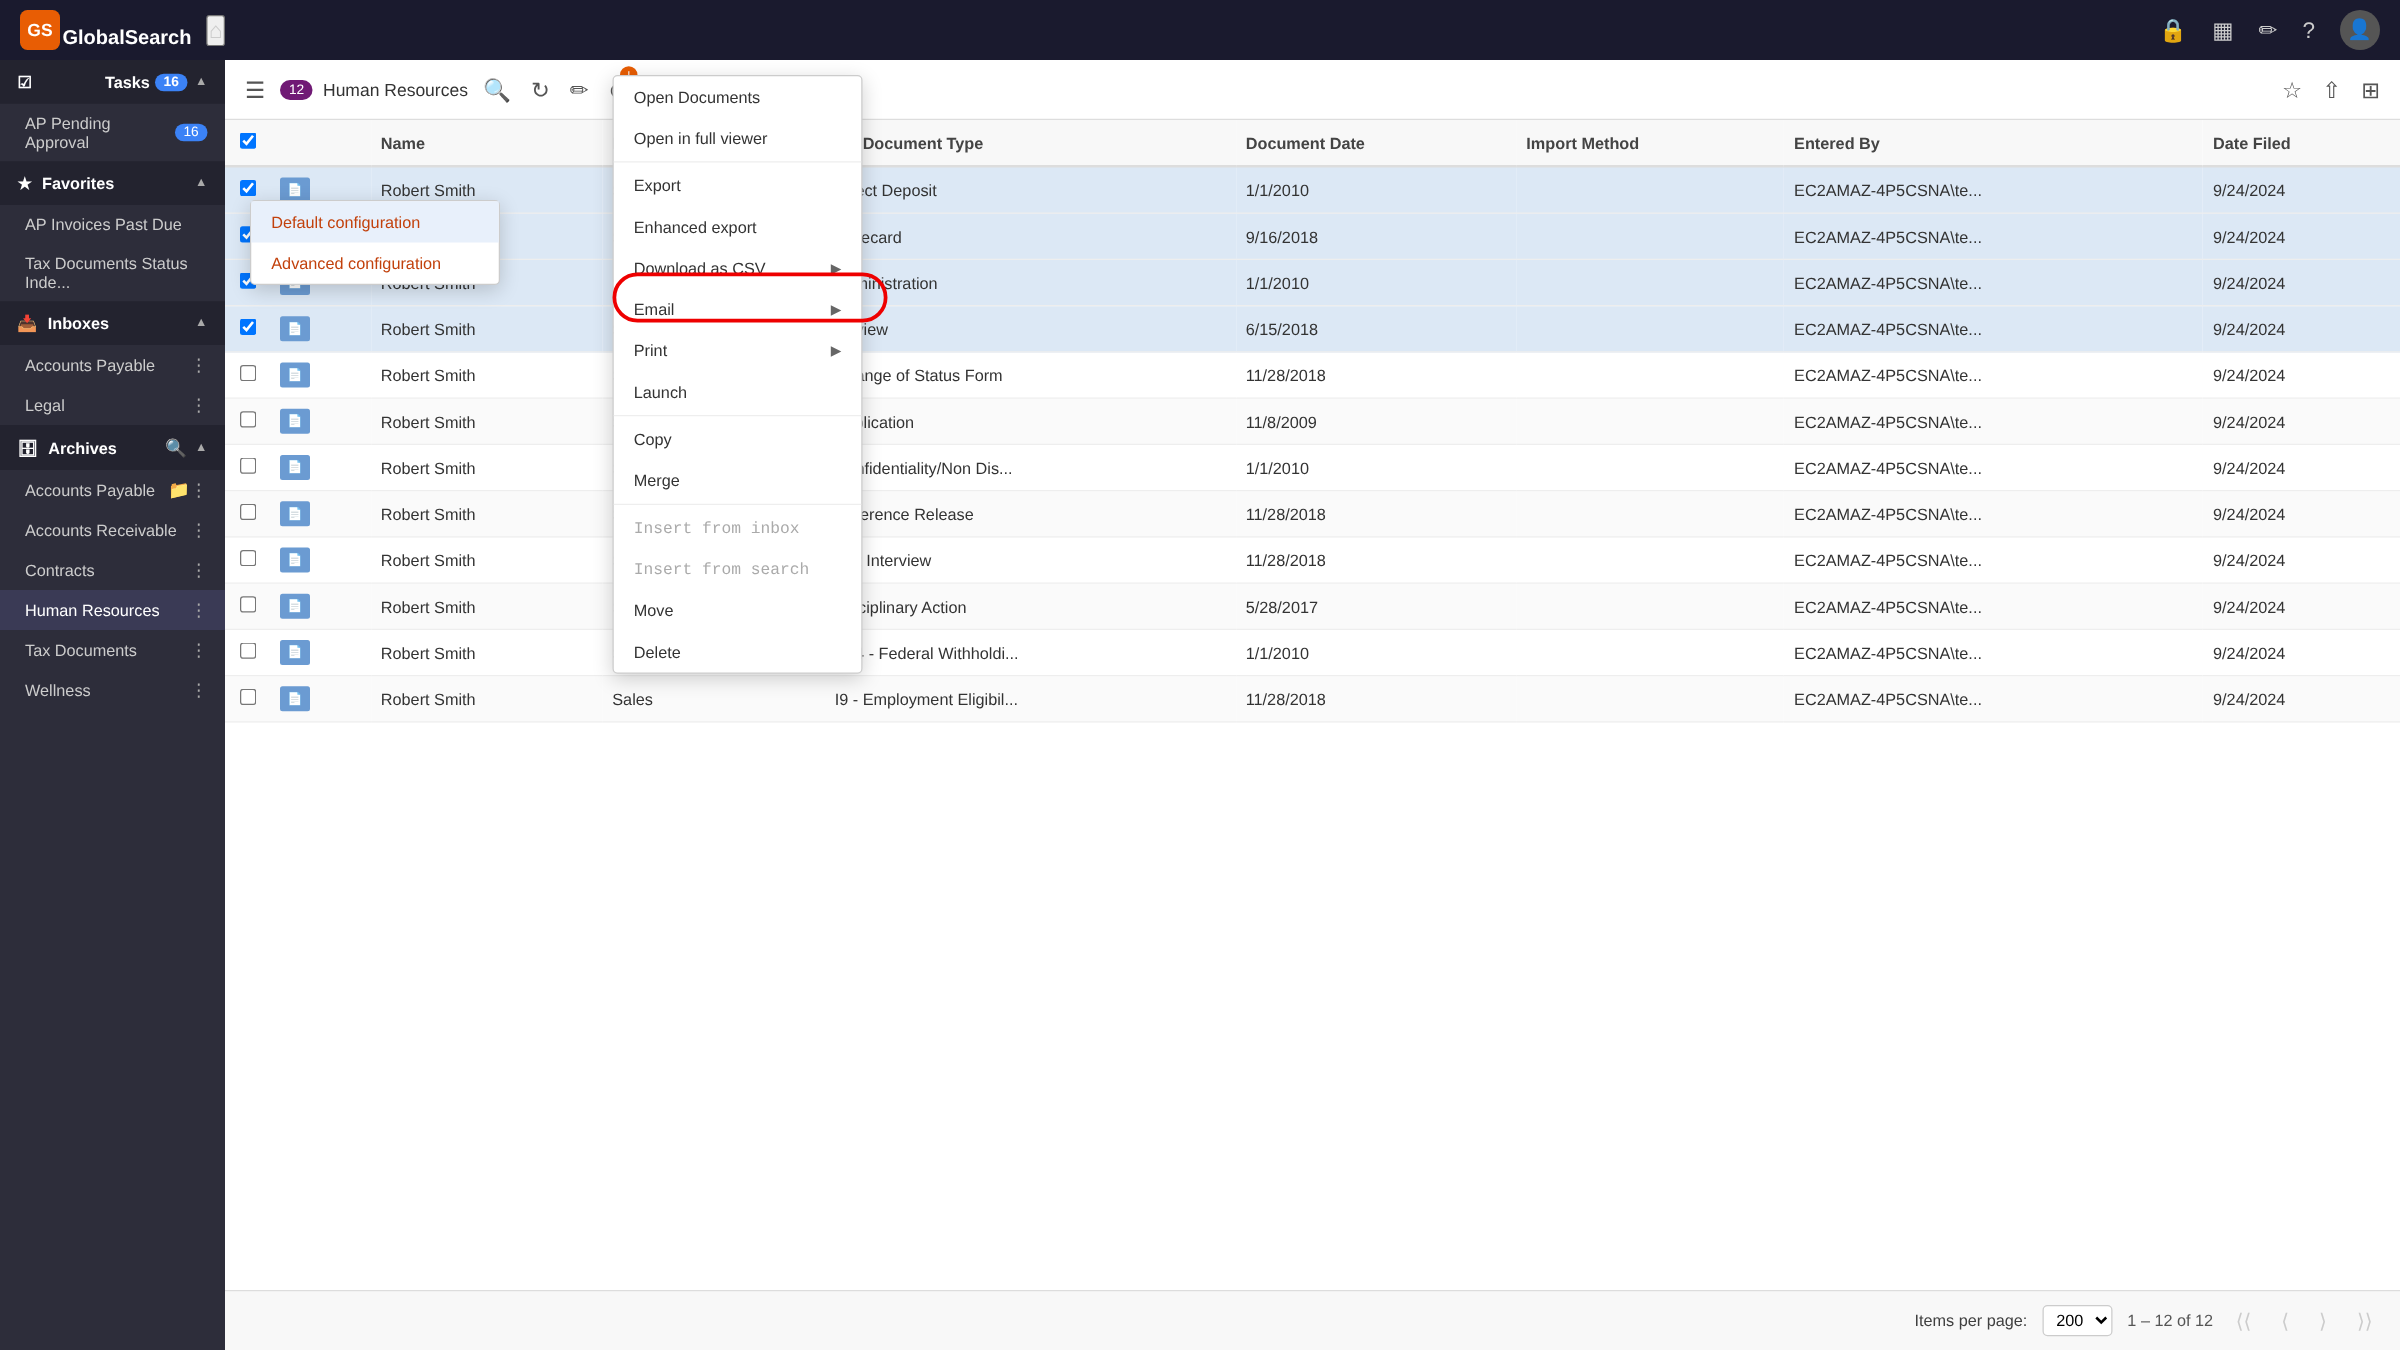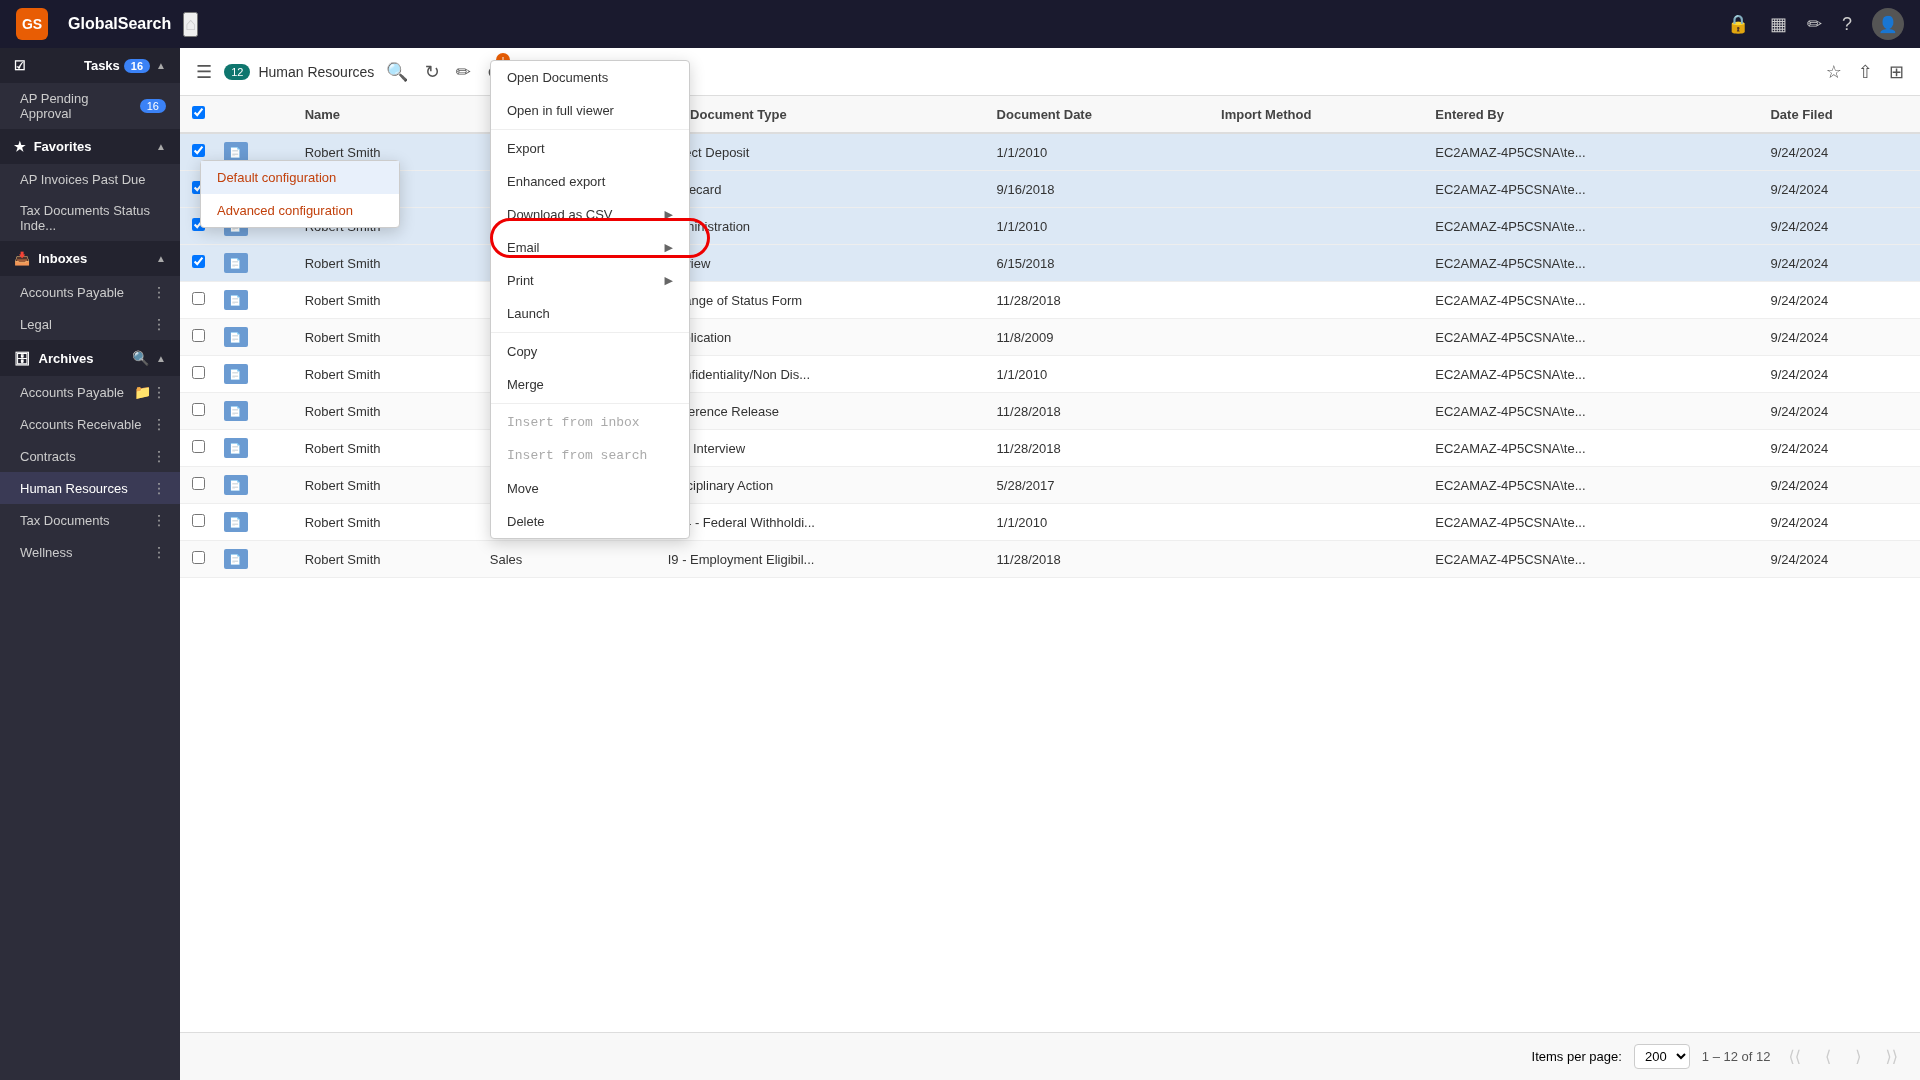--- a/index.html
+++ b/index.html
@@ -9,21 +9,21 @@
     .top-nav {
       background: #1a1a2e;
       height: 48px;
       display: flex;
       align-items: center;
       padding: 0 16px;
       justify-content: space-between;
       color: white;
     }
     .top-nav-left { display: flex; align-items: center; gap: 12px; }
-    .logo { display: flex; align-items: center; gap: 20px; font-size: 16px; font-weight: bold; color: white; }
+    .logo { display: flex; align-items: flex-end; gap: 2px; font-size: 16px; font-weight: bold; color: white; }
     .logo-icon { width: 32px; height: 32px; background: #e85d04; border-radius: 6px; display: flex; align-items: center; justify-content: center; font-size: 14px; font-weight: bold; color: white; }
     .home-btn { color: #ccc; font-size: 18px; cursor: pointer; }
     .top-nav-right { display: flex; align-items: center; gap: 20px; }
     .nav-icon { color: #ccc; font-size: 18px; cursor: pointer; }
     .avatar { width: 32px; height: 32px; background: #555; border-radius: 50%; display: flex; align-items: center; justify-content: center; color: white; font-size: 16px; cursor: pointer; }
 
     
     .main-layout { display: flex; height: calc(1080px - 48px); }
 
     
@@ -83,21 +83,21 @@
       background: #fff;
       border-bottom: 1px solid #ddd;
       height: 48px;
       display: flex;
       align-items: center;
       padding: 0 12px;
       gap: 8px;
     }
     .toolbar-left { display: flex; align-items: center; gap: 8px; flex: 1; }
     .tab-badge {
-      background: #0f766e;
+      background: #701a75;
       color: white;
       border-radius: 10px;
       padding: 2px 7px;
       font-size: 11px;
       text-align: center;
     }
     .tab-title { font-size: 14px; font-weight: 500; color: #333; }
     .toolbar-btn { background: none; border: none; cursor: pointer; color: #555; font-size: 18px; padding: 4px; }
     .toolbar-right { display: flex; align-items: center; gap: 8px; }
 
@@ -127,21 +127,21 @@
     .footer {
       background: #f8f8f8;
       border-top: 1px solid #ddd;
       height: 48px;
       display: flex;
       align-items: center;
       justify-content: flex-end;
       padding: 0 16px;
       gap: 12px;
     }
-    .footer-label { color: #000000; font-size: 13px; }
+    .footer-label { color: #404040; font-size: 13px; }
     .page-select {
       border: 1px solid #ccc;
       border-radius: 4px;
       padding: 3px 6px;
       font-size: 13px;
       background: white;
       text-align: center;
     }
     .page-info { color: #555; font-size: 13px; }
     .page-btn { background: none; border: none; cursor: pointer; color: #555; font-size: 16px; padding: 4px 6px; }

